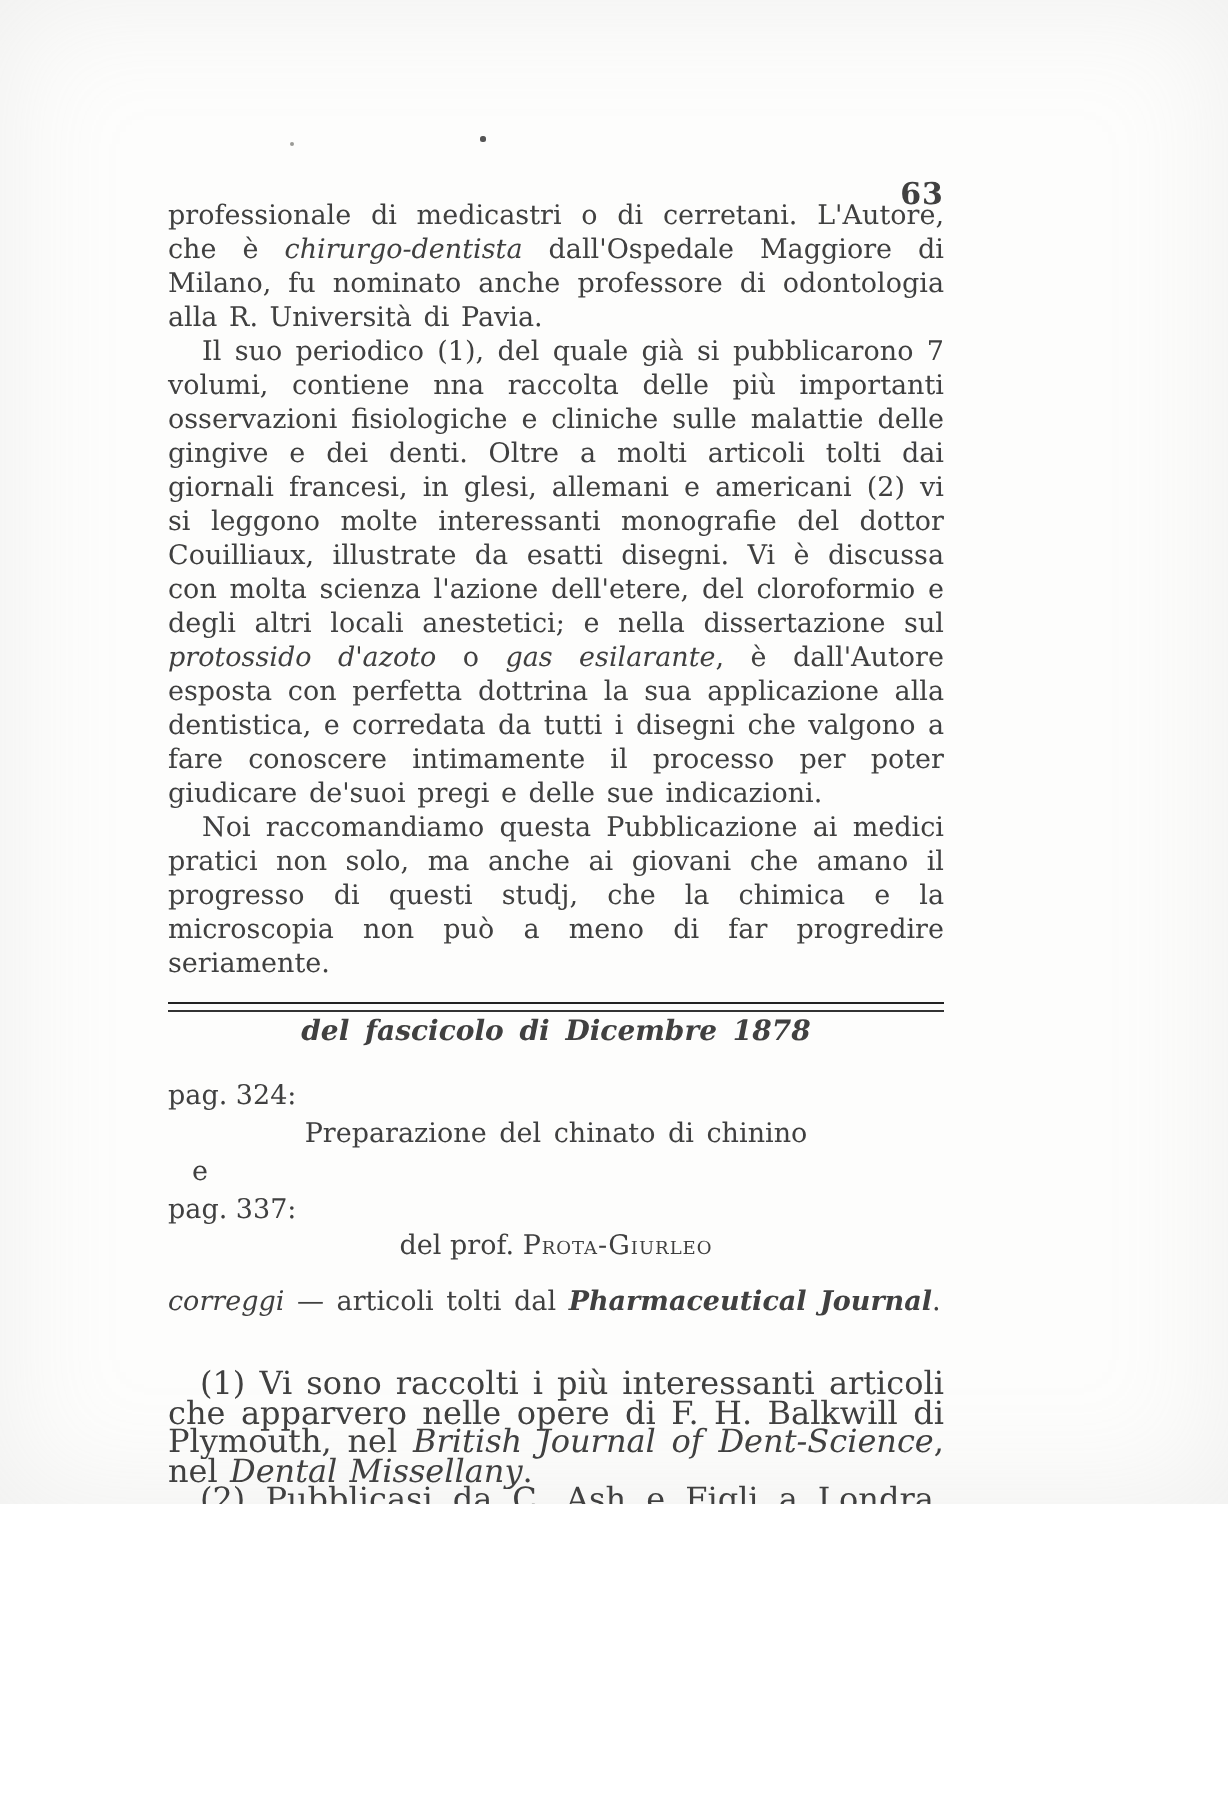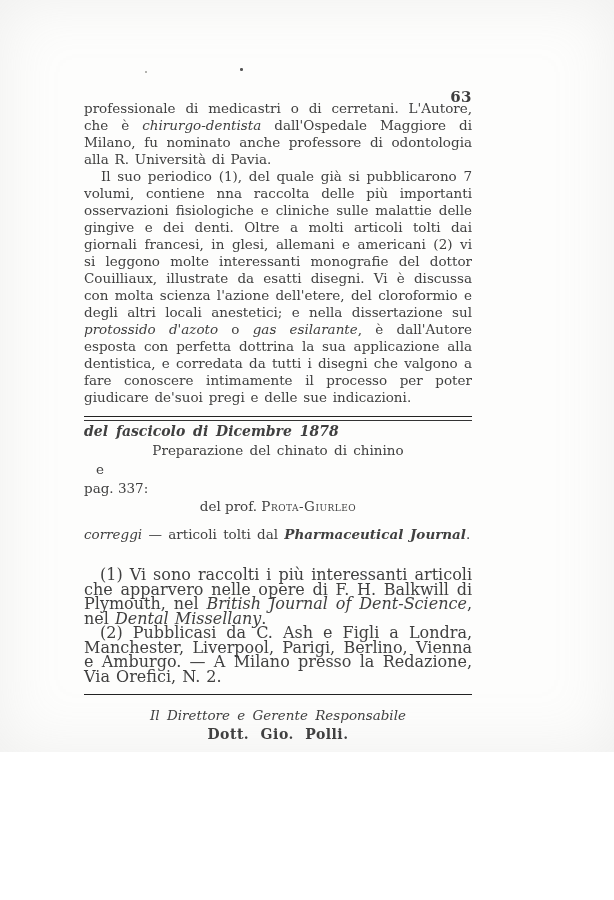--- a/index.html
+++ b/index.html
@@ -48,20 +48,21 @@
   }
   .errata-title {
     margin-top: 24px;
     text-align: center;
     font-size: 15px;
     letter-spacing: 2px;
     word-spacing: 4px;
   }
   .errata-subtitle {
     margin-top: 2px;
+    text-align: center;
     font-size: 14px;
     font-style: italic;
     font-weight: bold;
     word-spacing: 3px;
   }
   .page-ref {
     margin-top: 16px;
     font-size: 13.5px;
     text-align: left;
   }
@@ -135,26 +136,28 @@
   <div class="speck" style="left:240px; top:68px; width:2.5px; height:2.5px; background:#555;"></div>
   <div class="speck" style="left:473px; top:825px; width:2px; height:2px; background:#8a8a86;"></div>
   <div class="speck" style="left:447px; top:862px; width:1.5px; height:5px; border-radius:40%; background:#b5b5b0; transform:rotate(18deg);"></div>
 
   <div class="text-column">
 
     <p class="body-para">professionale di medicastri o di cerretani. L'Autore, che è <i>chirurgo-dentista</i> dall'Ospedale Maggiore di Milano, fu nominato anche professore di odontologia alla R. Università di Pavia.</p>
 
     <p class="body-para indent">Il suo periodico (1), del quale già si pubblicarono 7 volumi, contiene nna raccolta delle più importanti osservazioni fisiologiche e cliniche sulle malattie delle gingive e dei denti. Oltre a molti articoli tolti dai giornali francesi, in glesi, allemani e americani (2) vi si leggono molte interessanti monografie del dottor Couilliaux, illustrate da esatti disegni. Vi è discussa con molta scienza l'azione dell'etere, del cloroformio e degli altri locali anestetici; e nella dissertazione sul <i>protossido d'azoto</i> o <i>gas esilarante</i>, è dall'Autore esposta con perfetta dottrina la sua applicazione alla dentistica, e corredata da tutti i disegni che valgono a fare conoscere intimamente il processo per poter giudicare de'suoi pregi e delle sue indicazioni.</p>
 
+    <p class="body-para indent">Noi raccomandiamo questa Pubblicazione ai medici pratici non solo, ma anche ai giovani che amano il progresso di questi studj, che la chimica e la microscopia non può a meno di far progredire seriamente.</p>
 
     <div class="rule-double"></div>
 
 
     <div class="errata-subtitle">del fascicolo di Dicembre 1878</div>
 
+    <div class="page-ref">pag. 324:</div>
 
     <div class="errata-item-title">Preparazione del chinato di chinino</div>
 
     <div class="errata-conj">e</div>
 
     <div class="page-ref" style="margin-top:3px;">pag. 337:</div>
 
 
     <div class="errata-author">del prof. <span class="sc">Prota-Giurleo</span></div>
 

